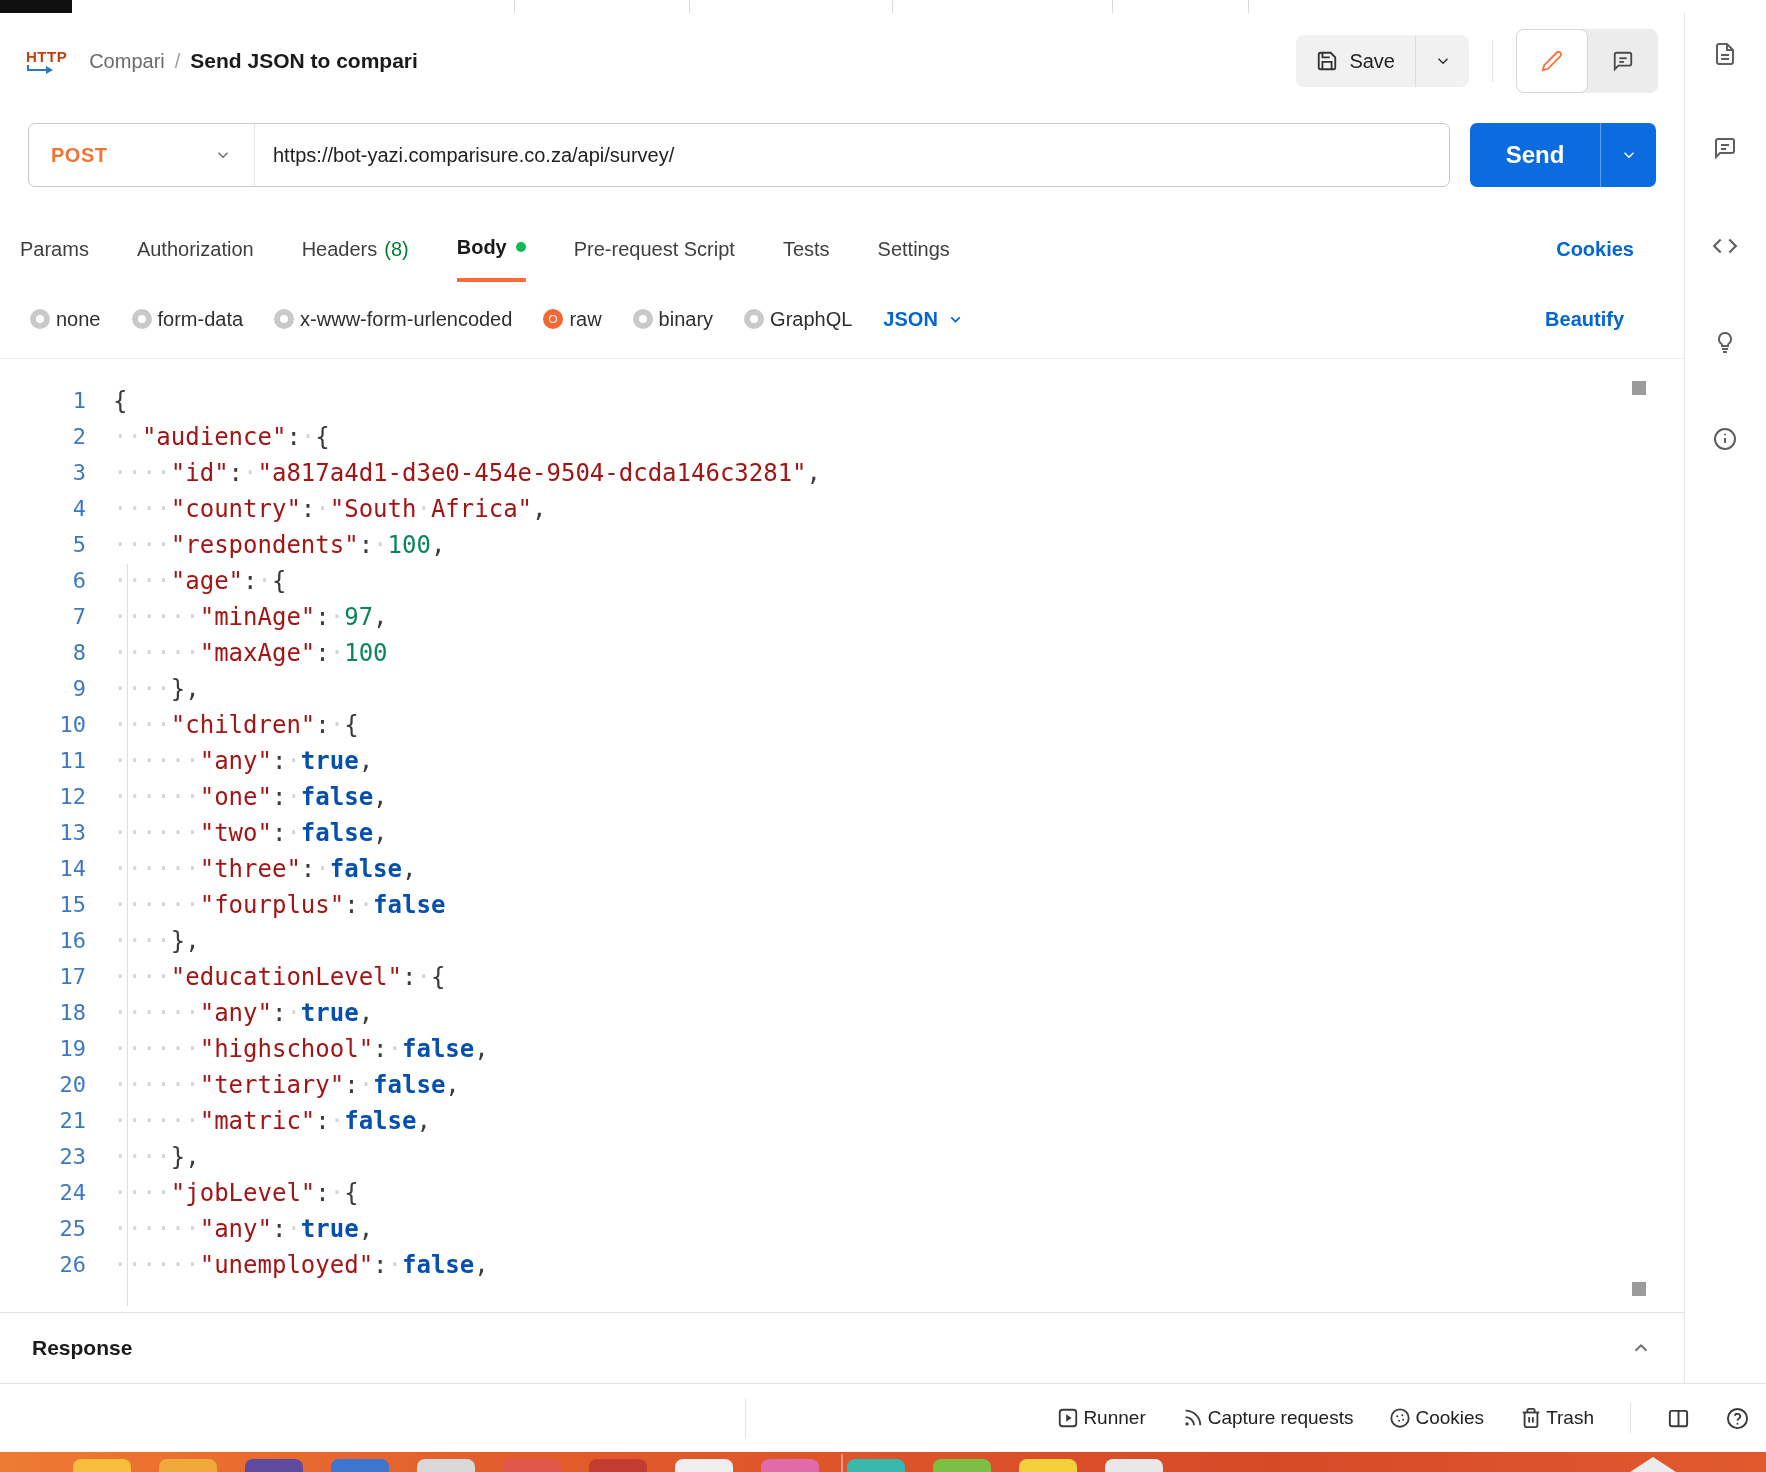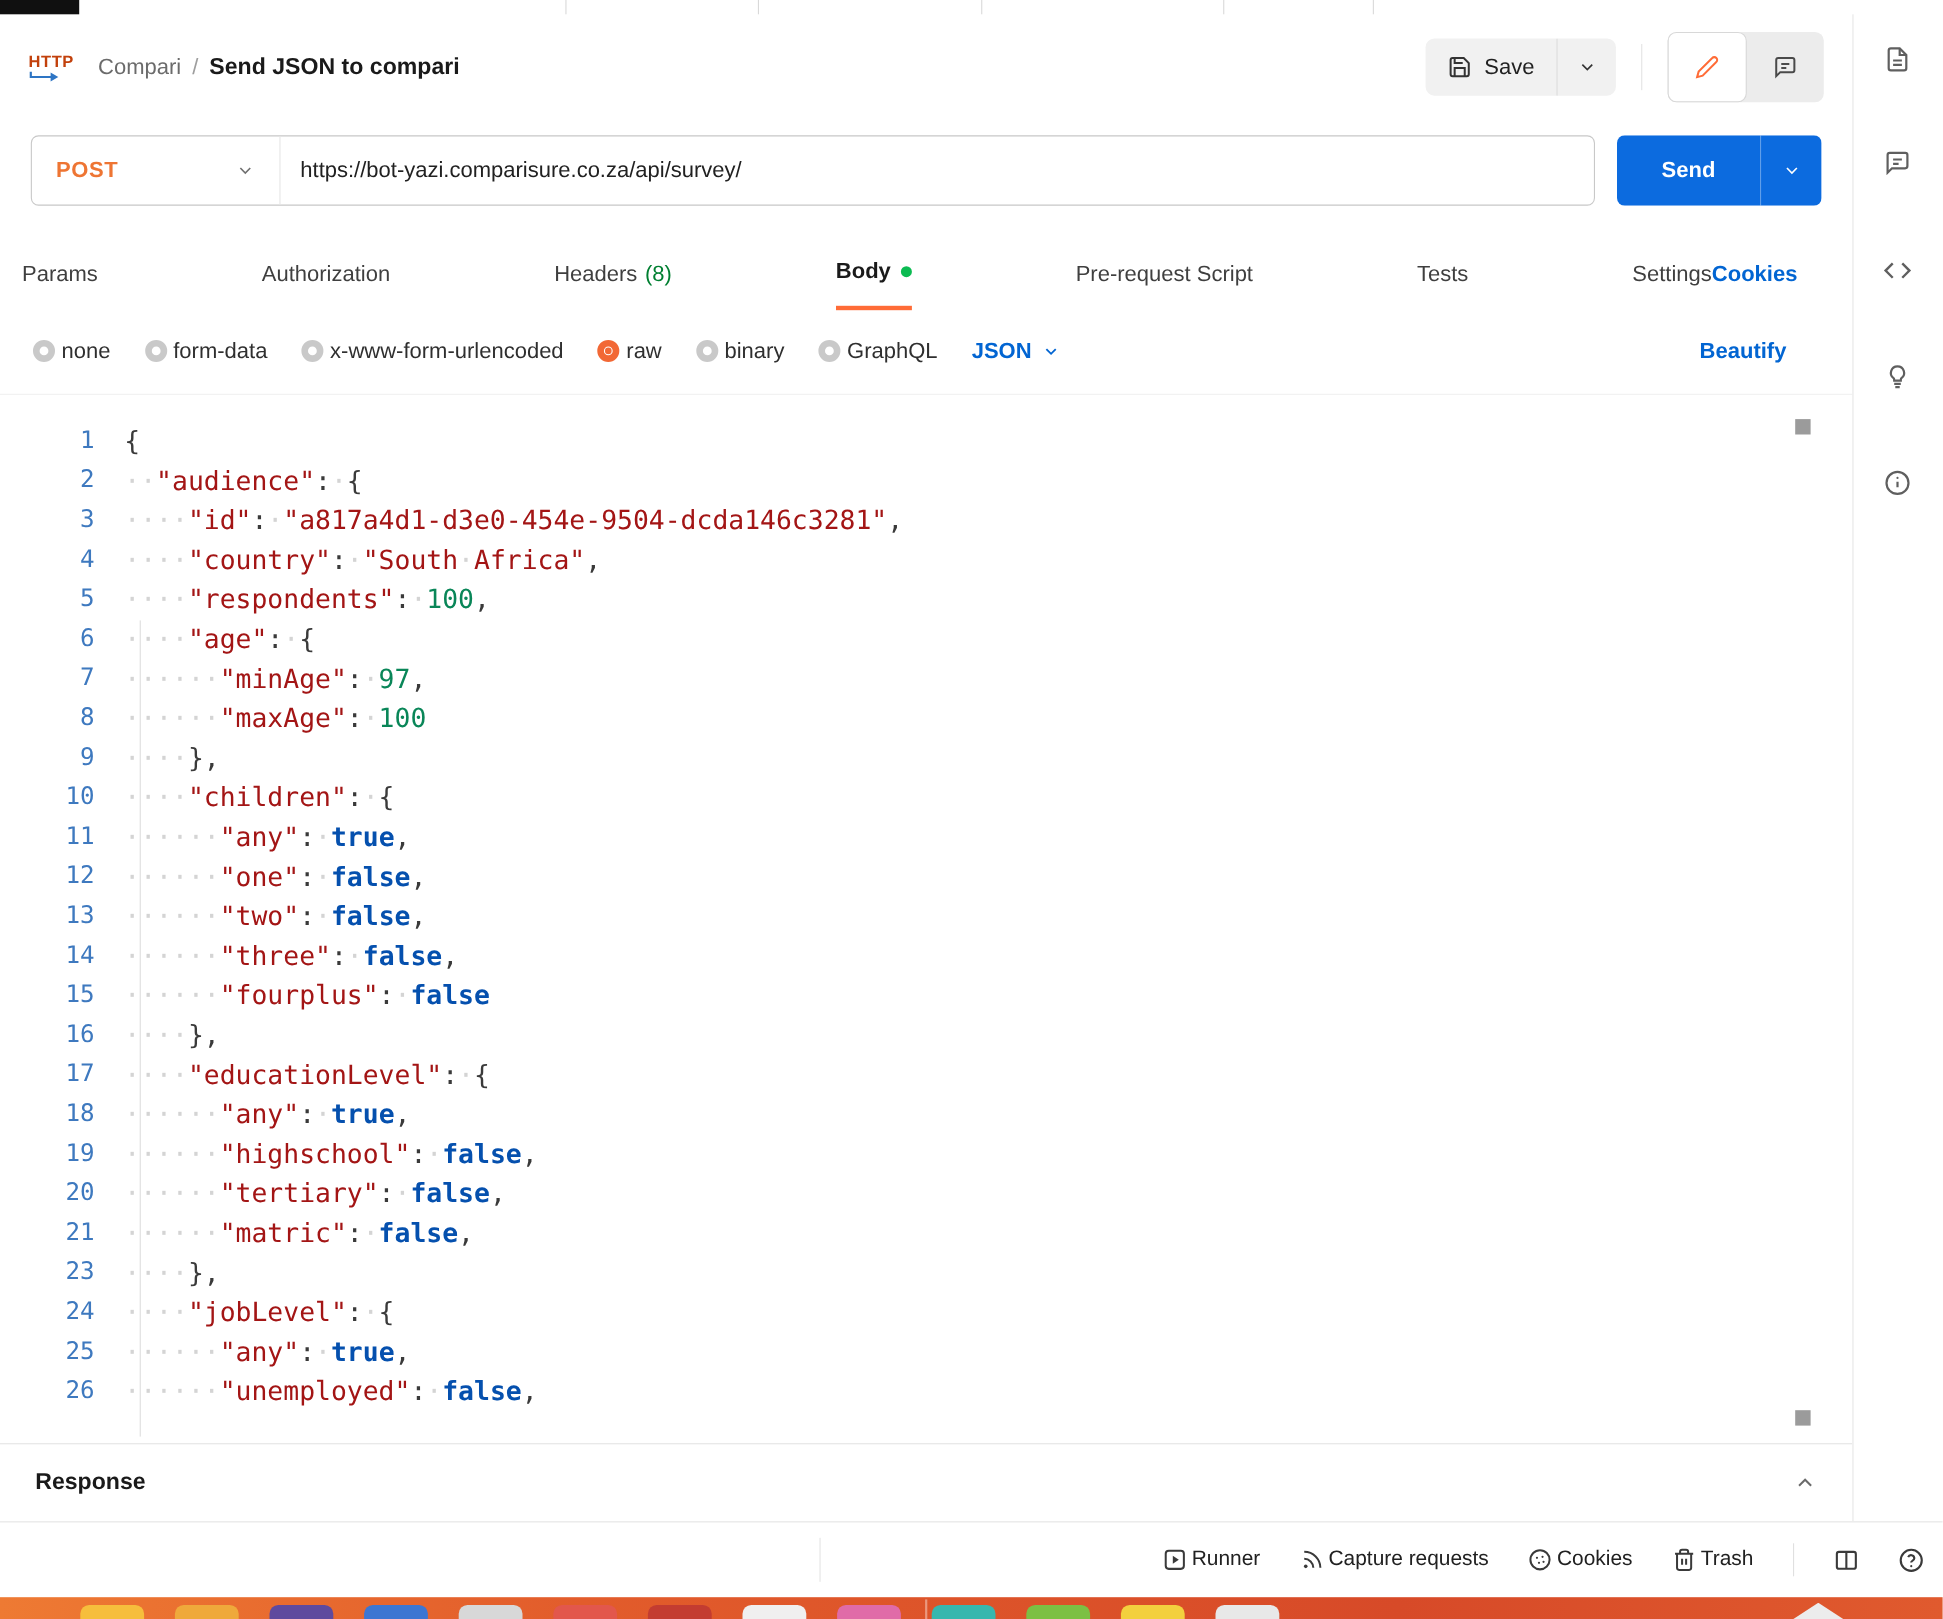--- a/index.html
+++ b/index.html
@@ -39,29 +39,29 @@
     display:flex; align-items:center; padding:0 28px; gap:20px; }
   .url-box { flex:1; height:64px; border:1px solid #C8C8C8; border-radius:7px;
     display:flex; align-items:center; background:#fff; }
   .method { width:226px; height:100%; display:flex; align-items:center; padding:0 22px;
     cursor:pointer; border-right:1px solid #E6E6E6; }
   .method-label { font-size:20px; font-weight:bold; color:#EE7533; letter-spacing:.5px; }
   .method svg { margin-left:auto; }
   .url-input { flex:1; height:100%; border:none; outline:none; font-size:20px; color:#212121;
     padding:0 18px; background:transparent; font-family:"Liberation Sans",sans-serif; }
   .send-group { display:flex; height:64px; border-radius:7px; overflow:hidden; }
-  .send-btn { width:130px; background:#0C6BDF; color:#fff; font-size:20px; font-weight:600;
+  .send-btn { width:130px; background:#0C6BDF; color:#fff; font-size:24px; font-weight:600;
     border:none; cursor:pointer; }
   .send-caret { width:56px; background:#0C6BDF; border:none; border-left:1px solid rgba(255,255,255,.35);
     display:flex; align-items:center; justify-content:center; cursor:pointer; }
 
   
   .tabs-row { position:absolute; left:0; top:216px; width:1684px; height:66px;
     display:flex; align-items:stretch; padding:0 50px 0 20px; }
-  .tabs { display:flex; gap:48px; flex:1;justify-content:space-between; }
+  .tabs { display:flex; gap:48px; flex:1; }
   .tab { display:flex; align-items:center; font-size:20px; color:#3F3F3F; cursor:pointer; }
   .tab.active { color:#1A1A1A; font-weight:600; border-bottom:4px solid #FF6C37; }
   .tab .count { color:#007F31; margin-left:7px; }
   .dot-green { width:10px; height:10px; border-radius:50%; background:#0CBB52; margin-left:9px; }
   .cookies { align-self:center; color:#0265D2; font-weight:600; font-size:20px; cursor:pointer; }
 
   
   .mode-row { position:absolute; left:0; top:292px; width:1684px; height:54px;
     display:flex; align-items:center; padding:0 60px 0 30px; gap:31px; font-size:20px; color:#2F2F2F; }
   .mode { display:flex; align-items:center; gap:6px; cursor:pointer; }

